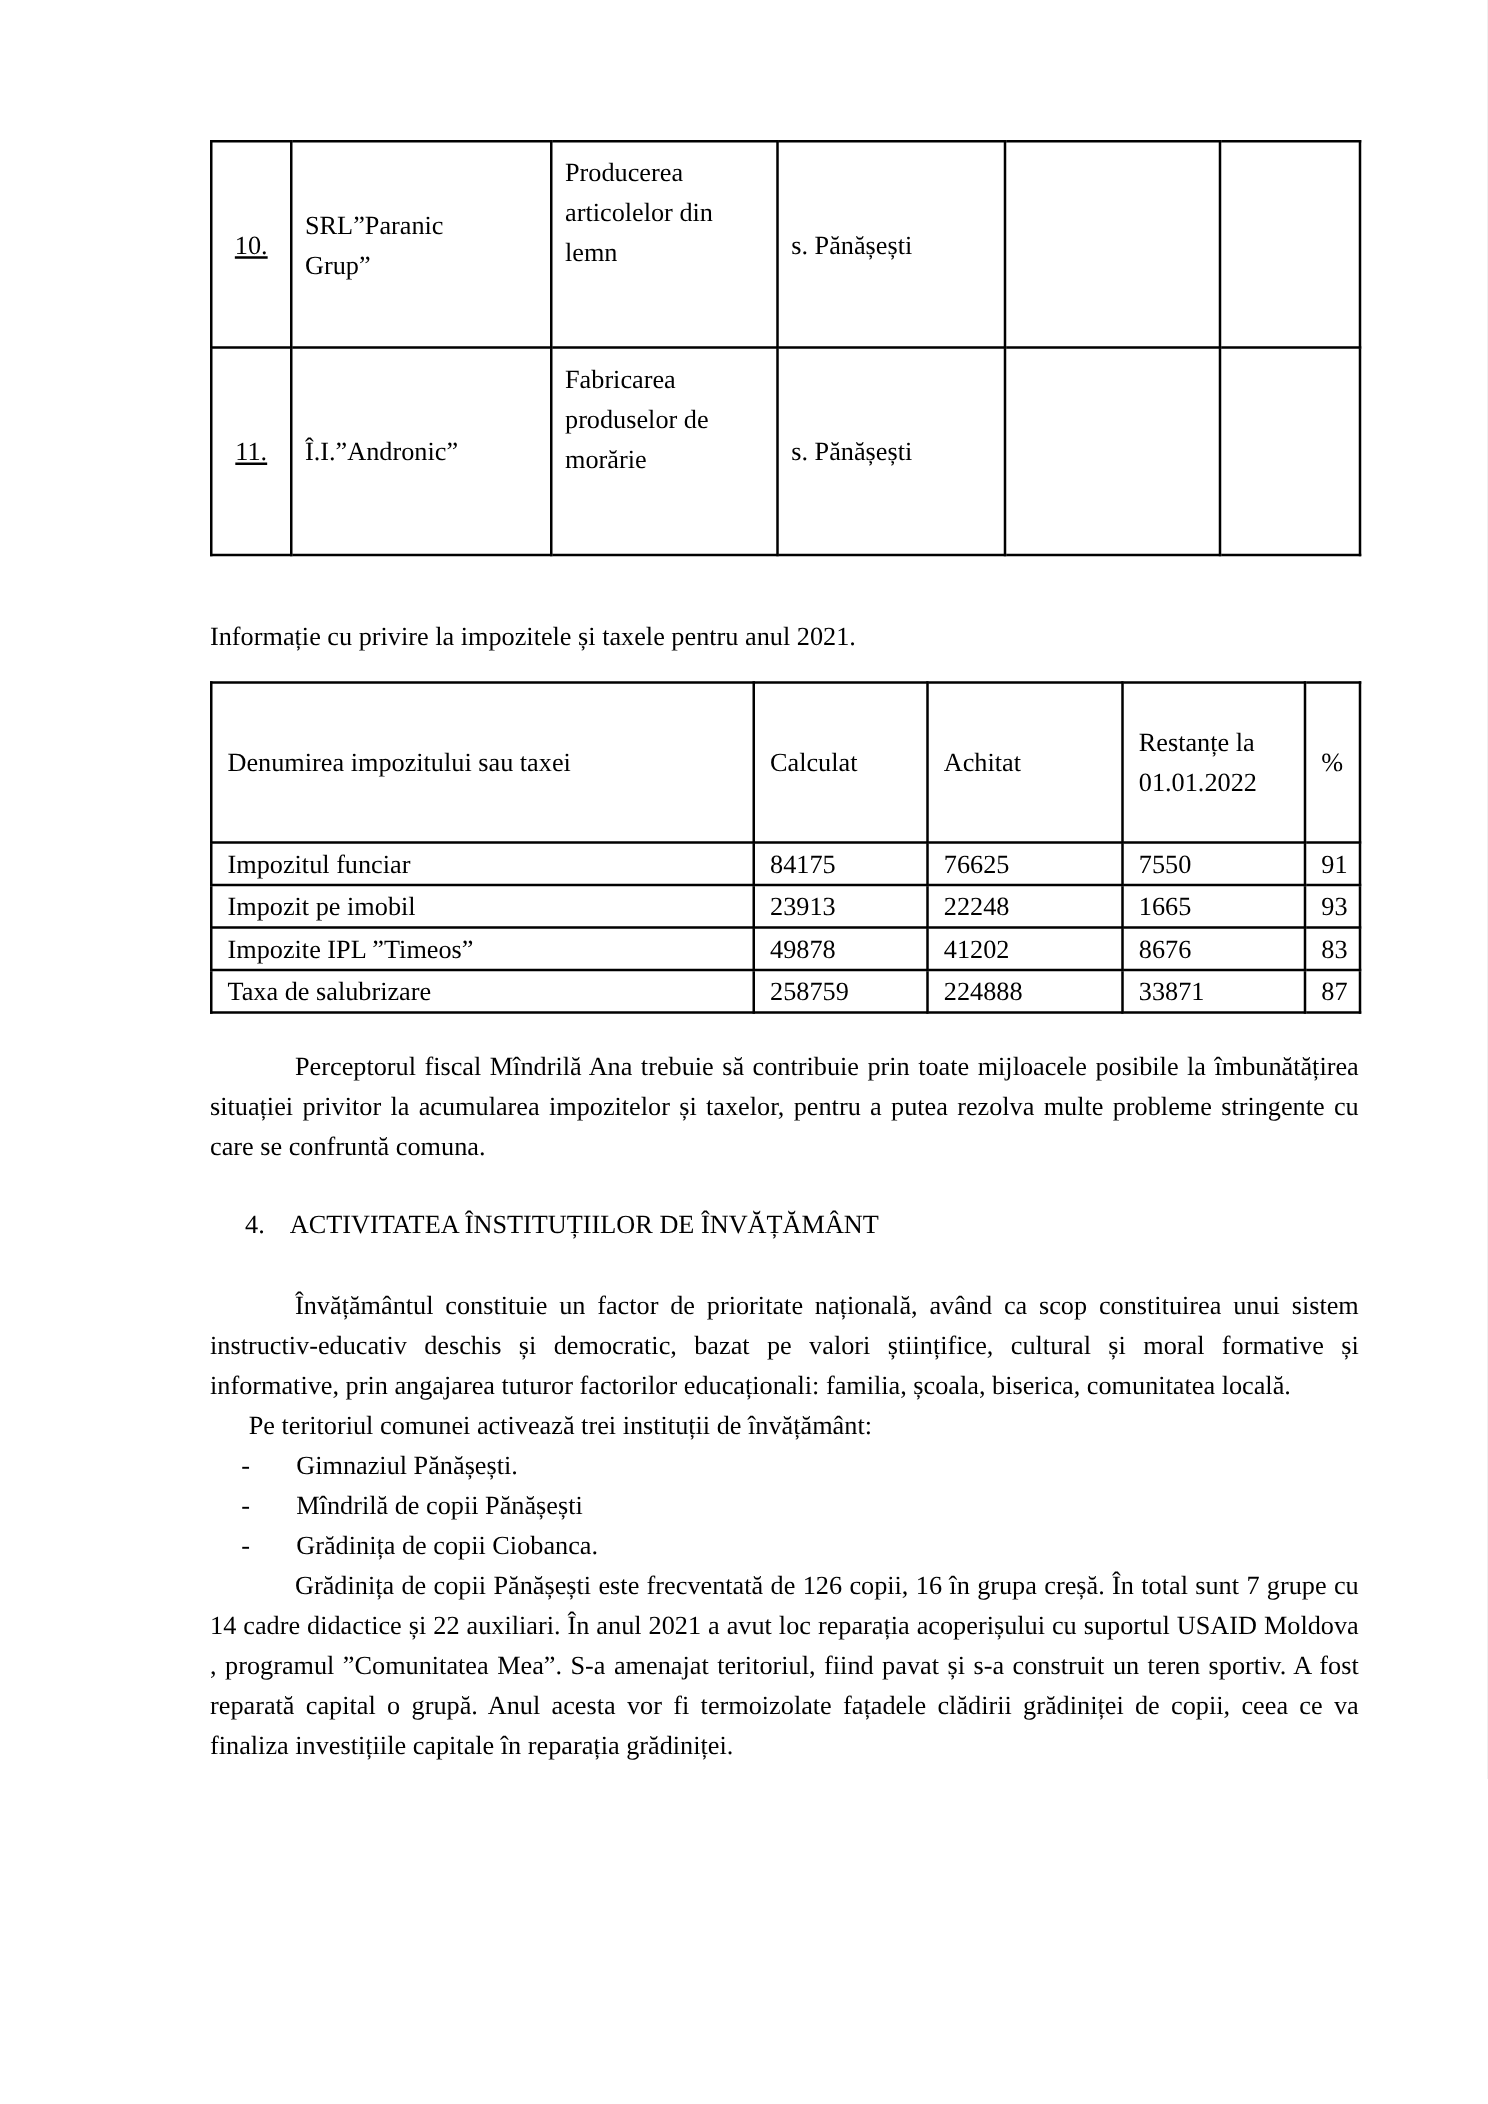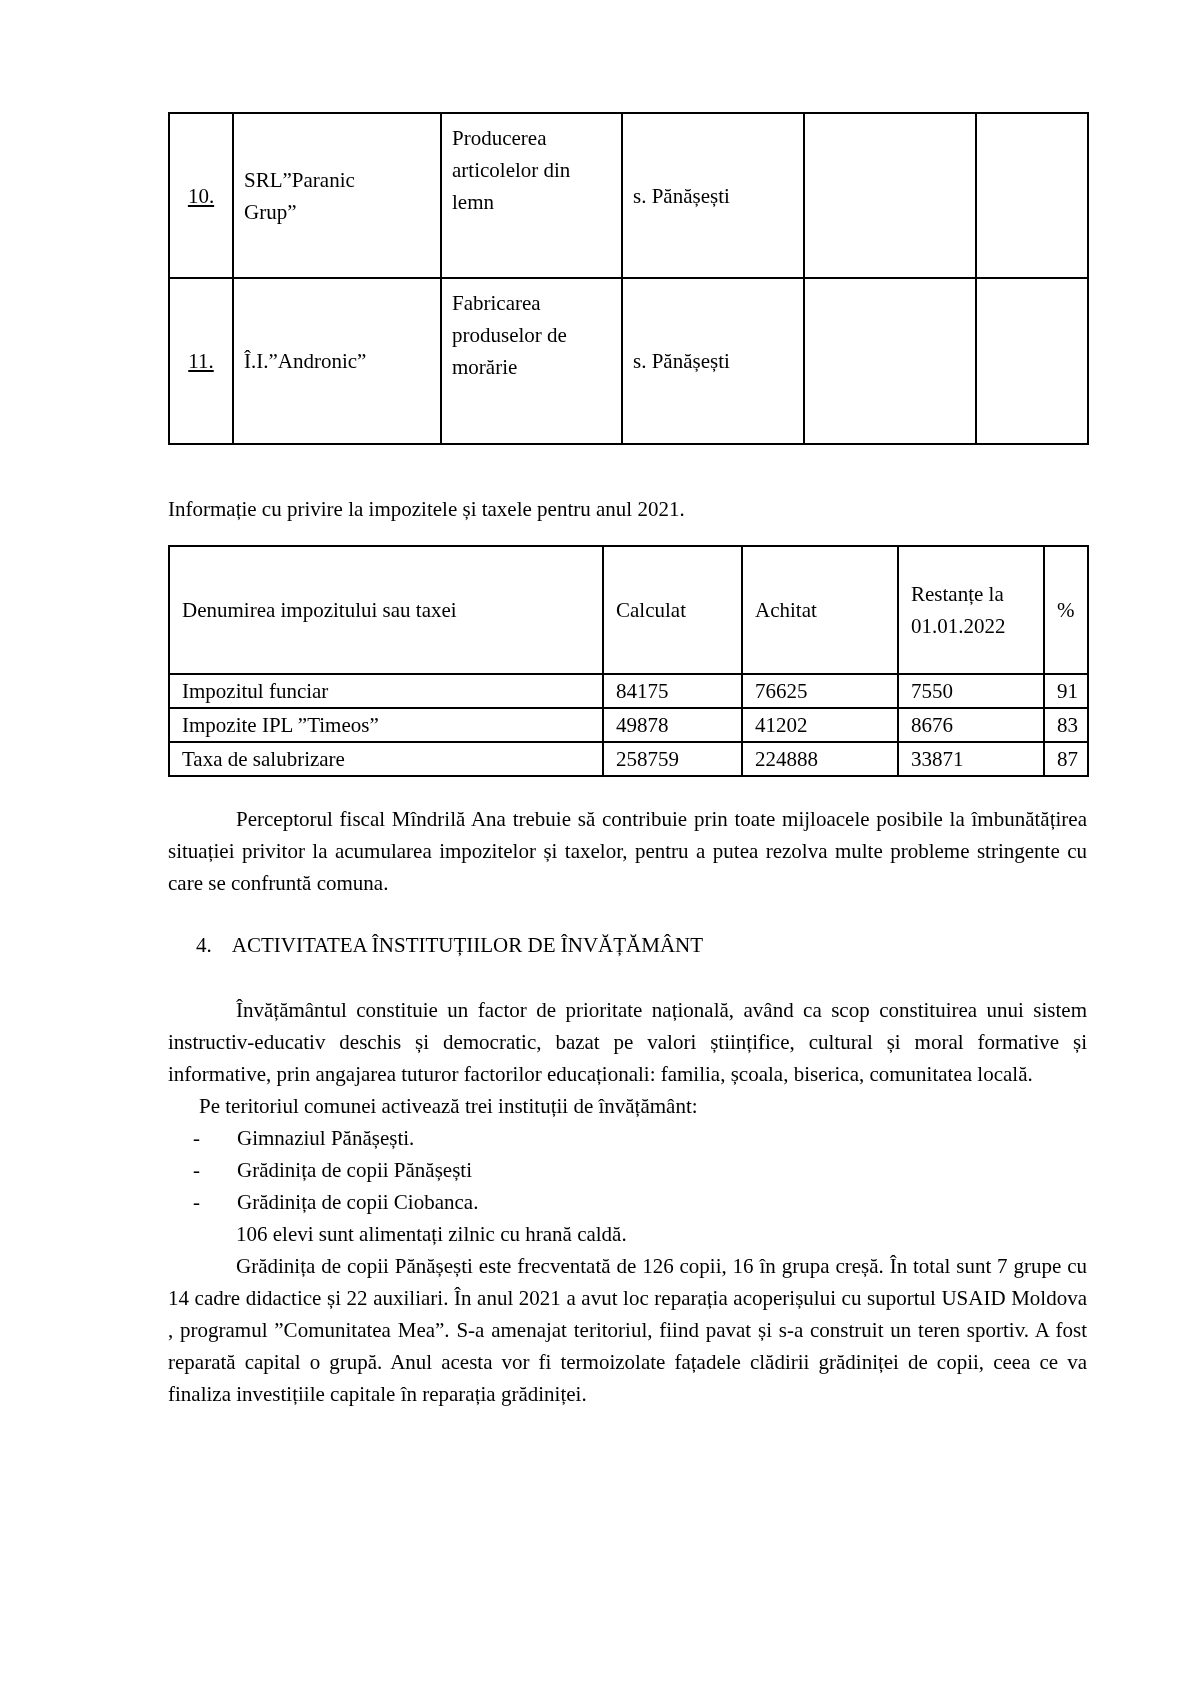--- a/index.html
+++ b/index.html
@@ -114,20 +114,27 @@
       </thead>
       <tbody>
         <tr>
           <td>Impozitul funciar</td>
           <td>84175</td>
           <td>76625</td>
           <td>7550</td>
           <td>91</td>
         </tr>
         <tr>
+          <td>Impozit pe imobil</td>
+          <td>23913</td>
+          <td>22248</td>
+          <td>1665</td>
+          <td>93</td>
+        </tr>
+        <tr>
           <td>Impozite IPL ”Timeos”</td>
           <td>49878</td>
           <td>41202</td>
           <td>8676</td>
           <td>83</td>
         </tr>
         <tr>
           <td>Taxa de salubrizare</td>
           <td>258759</td>
           <td>224888</td>
@@ -146,26 +153,25 @@
     <p class="justified indent-68 p-edu1">Învățământul constituie un factor de prioritate națională, având ca scop constituirea unui sistem instructiv-educativ deschis și democratic, bazat pe valori științifice, cultural și moral formative și informative, prin angajarea tuturor factorilor educaționali: familia, școala, biserica, comunitatea locală.</p>
 
     <p class="indent-31">Pe teritoriul comunei activează trei instituții de învățământ:</p>
 
     <div class="list-item">
       <span class="dash">-</span>
       <span>Gimnaziul Pănășești.</span>
     </div>
     <div class="list-item">
       <span class="dash">-</span>
-      <span>Grădinița de copii Pănășești</span>
+      <span>Mîndrilă de copii Pănășești</span>
     </div>
     <div class="list-item">
       <span class="dash">-</span>
       <span>Grădinița de copii Ciobanca.</span>
     </div>
 
 
-    <p class="indent-68">106 elevi sunt alimentați zilnic cu hrană caldă.</p>
 
     <p class="justified indent-68">Grădinița de copii Pănășești este frecventată de 126 copii, 16 în grupa creșă. În total sunt 7 grupe cu 14 cadre didactice și 22 auxiliari. În anul 2021 a avut loc reparația acoperișului cu suportul USAID Moldova , programul ”Comunitatea Mea”. S-a amenajat teritoriul, fiind pavat și s-a construit un teren sportiv. A fost reparată capital o grupă. Anul acesta vor fi termoizolate fațadele clădirii grădiniței de copii, ceea ce va finaliza investițiile capitale în reparația grădiniței.</p>
 
   </div>
 </div>
 
 </body></html>

